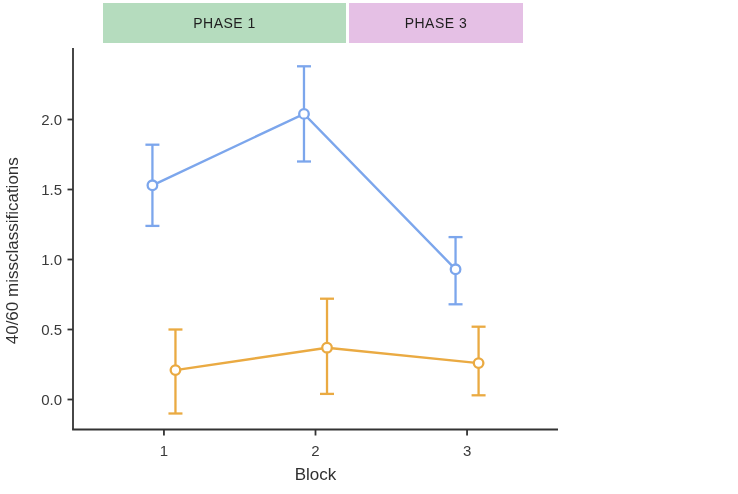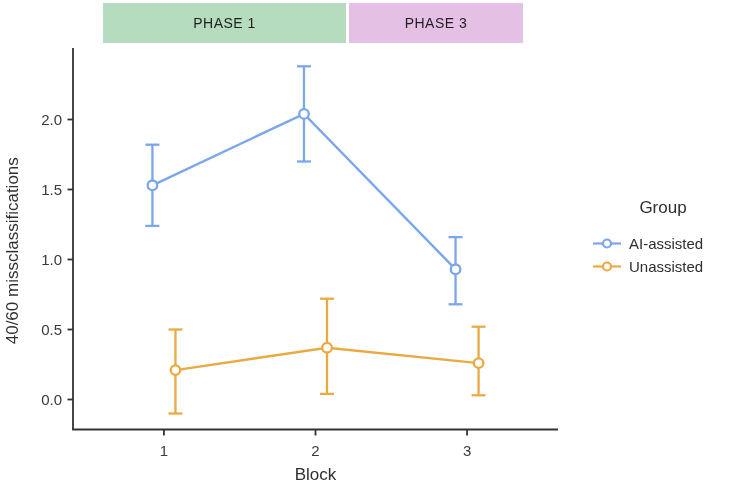--- a/index.html
+++ b/index.html
@@ -98,31 +98,14 @@
         <line x1="478.58125" y1="326.7" x2="478.58125" y2="395.3" stroke="#EAAA42" stroke-width="2.3"></line>
         <line x1="471.58125" y1="326.7" x2="485.58125" y2="326.7" stroke="#EAAA42" stroke-width="2.3"></line>
         <line x1="471.58125" y1="395.3" x2="485.58125" y2="395.3" stroke="#EAAA42" stroke-width="2.3"></line>
         <polyline points="175.45625,370.1 327.01875,347.7 478.58125,363.1" fill="none" stroke="#EAAA42" stroke-width="2.4" stroke-linecap="round"></polyline>
         <circle cx="175.45625" cy="370.1" r="4.8" fill="#ffffff" stroke="#EAAA42" stroke-width="2.3"></circle>
         <circle cx="327.01875" cy="347.7" r="4.8" fill="#ffffff" stroke="#EAAA42" stroke-width="2.3"></circle>
         <circle cx="478.58125" cy="363.1" r="4.8" fill="#ffffff" stroke="#EAAA42" stroke-width="2.3"></circle>
       </g>
     </svg>
 
-  <div class="legend">
-    <div class="legend-title">Group</div>
-    <div class="legend-item">
-      <svg class="legend-key" viewBox="0 0 30 13">
-        <line x1="1" y1="6.5" x2="29" y2="6.5" stroke-width="2.2" stroke="#7CA6EC"></line>
-        <circle cx="15" cy="6.5" r="4" fill="#ffffff" stroke-width="2.2" stroke="#7CA6EC"></circle>
-      </svg>
-      <span>AI-assisted</span>
-    </div>
-    <div class="legend-item">
-      <svg class="legend-key" viewBox="0 0 30 13">
-        <line x1="1" y1="6.5" x2="29" y2="6.5" stroke-width="2.2" stroke="#EAAA42"></line>
-        <circle cx="15" cy="6.5" r="4" fill="#ffffff" stroke-width="2.2" stroke="#EAAA42"></circle>
-      </svg>
-      <span>Unassisted</span>
-    </div>
-  </div>
 
 </div>
 
 </body></html>

